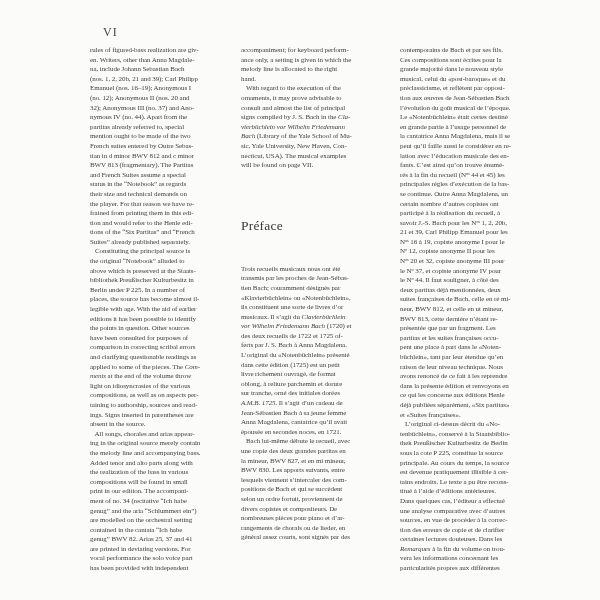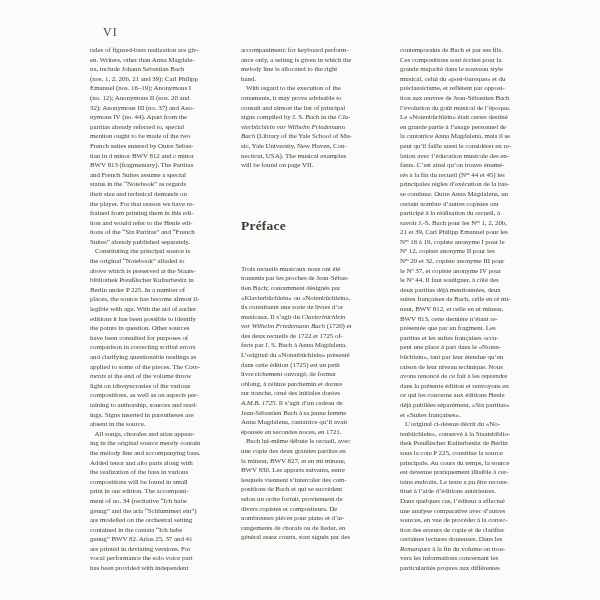--- a/index.html
+++ b/index.html
@@ -23,21 +23,21 @@
   .col-2{left:241px;}
   .col-3{left:383px;margin-left:17px;}
   .ln{white-space:pre;height:9.6px;}
   .ln i{font-style:italic;}
   .ln sup{font-size:0.62em;vertical-align:0.35em;line-height:0;}
   .signoff{margin-top:14px;}
   .signoff .ln{height:9.8px;}
   .preface-h{
     margin-top:47px;
     font-size:13.5px;line-height:16px;
-    font-weight:bold;letter-spacing:0.2px;color:#3d3a36;
+    font-weight:normal;letter-spacing:0.2px;color:#3d3a36;
   }
   .french{margin-top:31px;}
 </style>
 </head>
 <body>
 
 <div class="page">
 
   <div class="pageno">VI</div>
 

